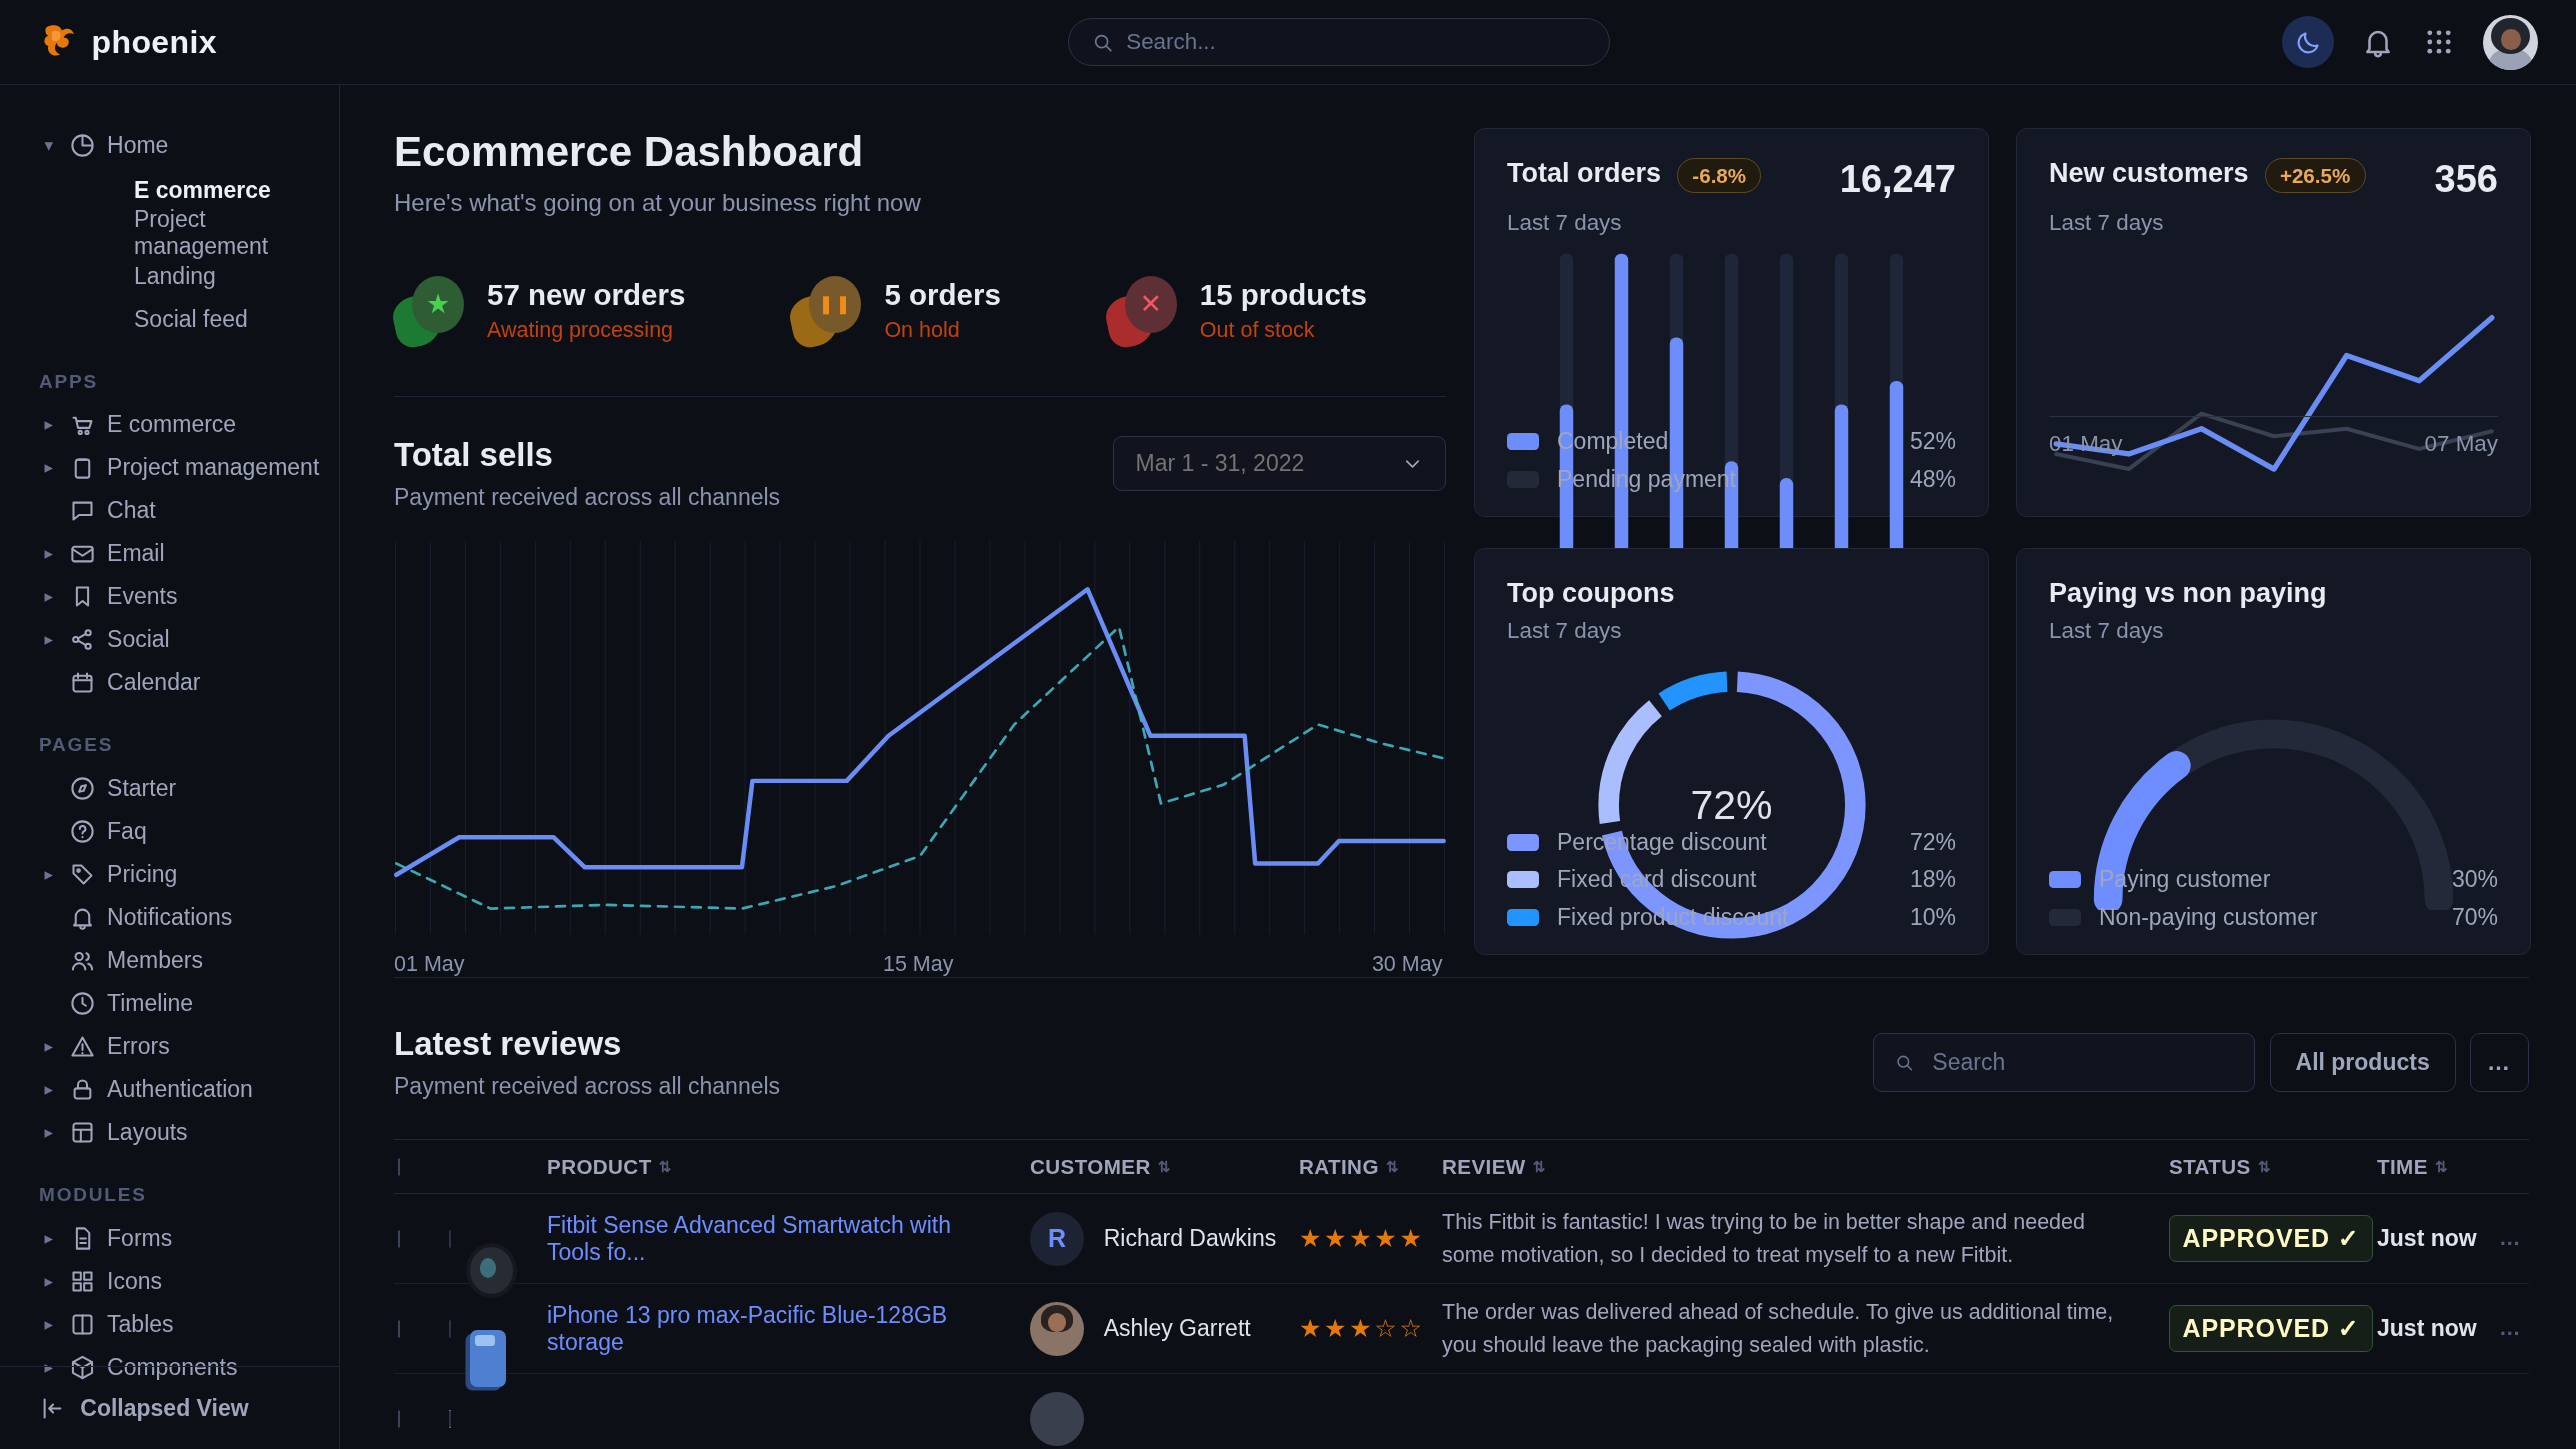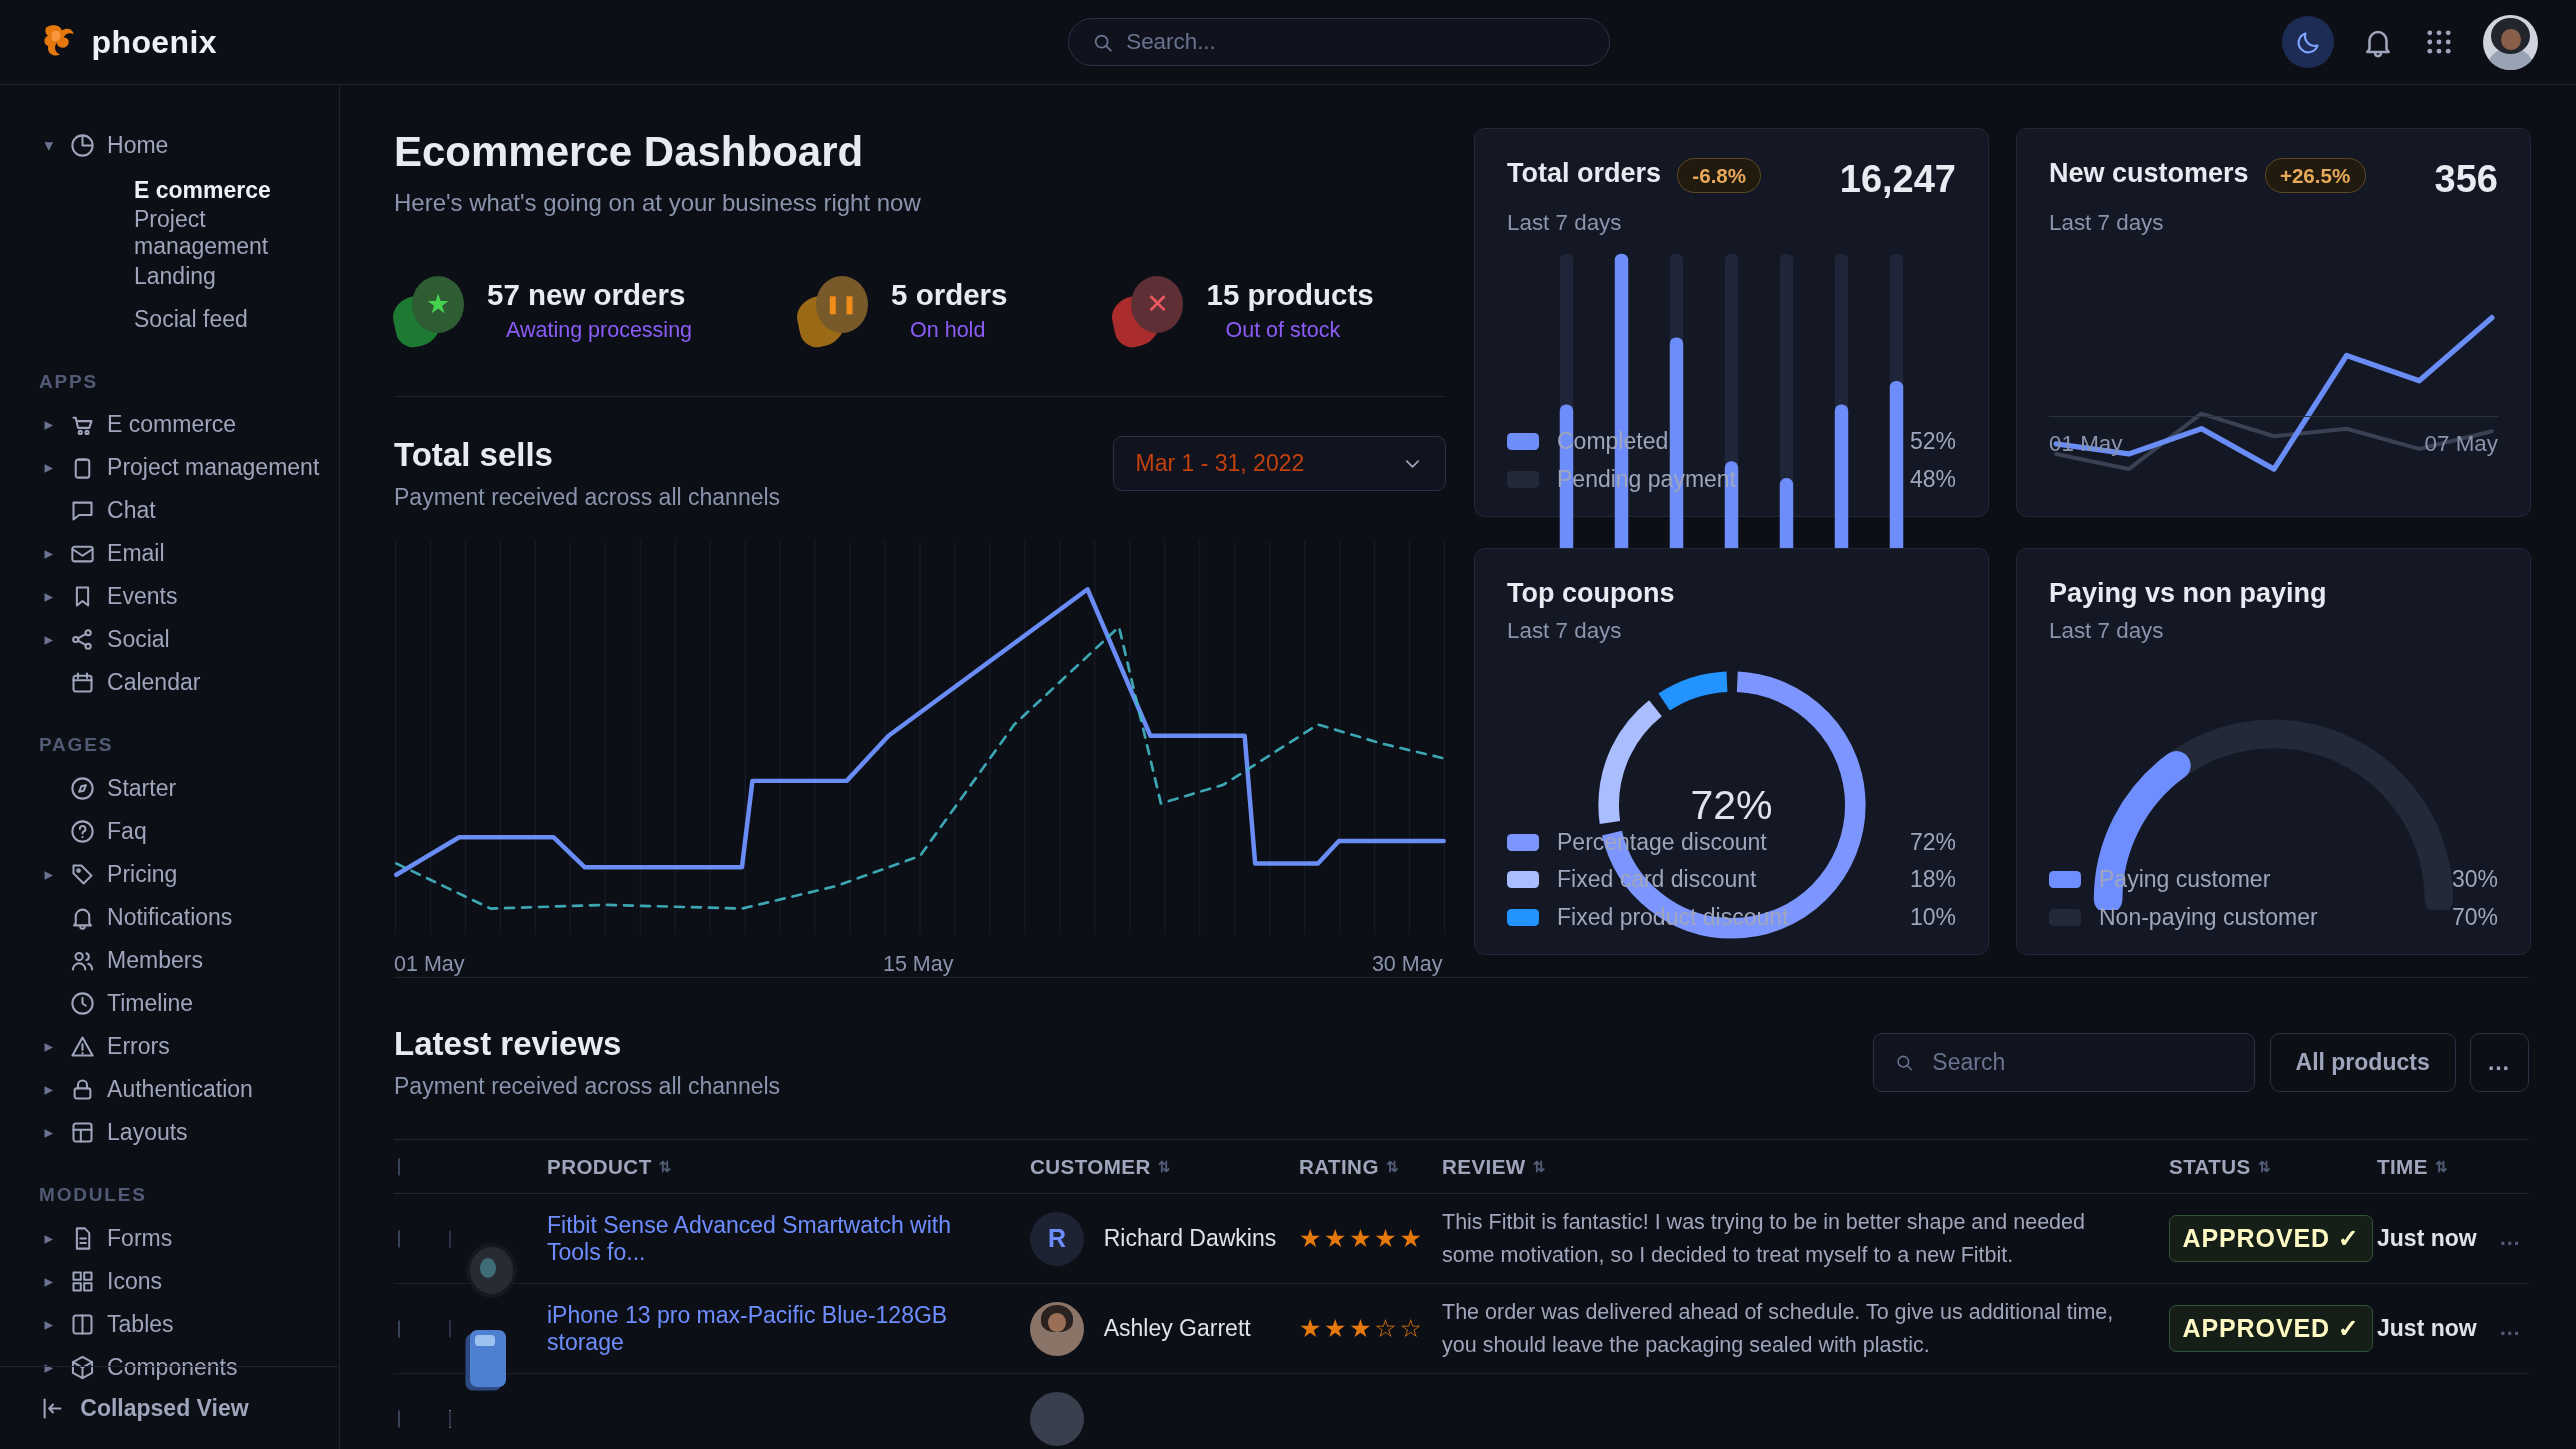--- a/index.html
+++ b/index.html
@@ -49,28 +49,28 @@
 
   .page-title { font-size:42px; font-weight:700; color:#e8ebf2; }
   .page-sub { margin-top:12.5px; font-size:24px; color:#8a94ad; }
 
   .stats-row { margin-top:59px; display:flex; gap:106px; }
   .stat { display:flex; align-items:center; gap:23px; }
   .stat-ic { position:relative; width:70px; height:70px; }
   .stat-blob { position:absolute; left:0; bottom:0; width:47px; height:50px; border-radius:58% 42% 60% 40% / 45% 55% 60% 40%; transform:rotate(-12deg); }
   .stat-circle { position:absolute; right:0; top:0; width:52px; height:57px; border-radius:50%; display:flex; align-items:center; justify-content:center; font-size:27px; }
   .stat-value { font-size:29.5px; font-weight:700; color:#e8ebf2; }
-  .stat-sub { margin-top:5.4px; font-size:21.5px; color:#8b5cf6;margin-left:19px; }
+  .stat-sub { margin-top:5.4px; font-size:21.5px; color:#c2410c; }
 
   .left-hr { margin-top:50px; border:none; border-top:0.9px solid #1e2433; }
 
   .sells-head { margin-top:39px; display:flex; justify-content:space-between; align-items:flex-start; }
   .sec-title { font-size:33px; font-weight:700; color:#e8ebf2; }
   .sec-sub { margin-top:10.7px; font-size:23px; color:#8a94ad; }
-  .date-select { width:333px; height:55px; border:0.9px solid #2b3245; border-radius:9px; display:flex; align-items:center; justify-content:space-between; padding:0 21.5px; color:#c2410c; font-size:23px; cursor:pointer; background:#11141e; }
+  .date-select { width:333px; height:55px; border:0.9px solid #2b3245; border-radius:9px; display:flex; align-items:center; justify-content:space-between; padding:0 21.5px; color:#737373; font-size:23px; cursor:pointer; background:#11141e; }
   .date-select .ic { width:23px; height:23px; color:#9fa6bc; }
 
   .sells-chart { margin-top:30px; }
   .sells-xlabels { display:flex; justify-content:space-between; font-size:21.5px; color:#8a94ad; margin-top:12.5px; padding-right:3.6px; }
 
   
   .cards-grid { display:grid; grid-template-columns:515px 515px; grid-template-rows:389px 407px; gap:31px 27px; }
   .card { background:#141824; border:0.9px solid #222838; border-radius:10.7px; padding:29px 32px; position:relative; }
   .card-head-row { display:flex; align-items:flex-start; gap:16px; }
   .card-title { font-size:27px; font-weight:700; color:#e8ebf2; white-space:nowrap; }

